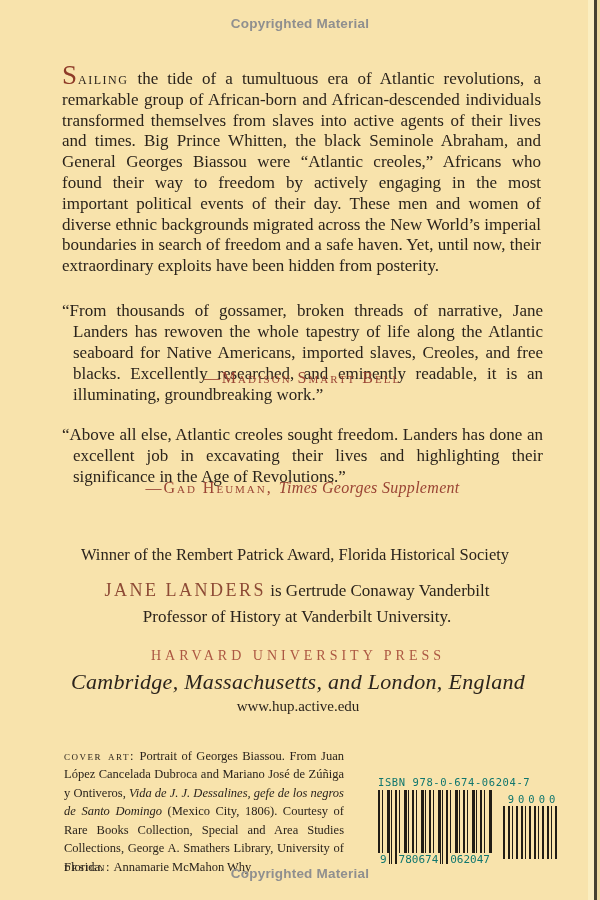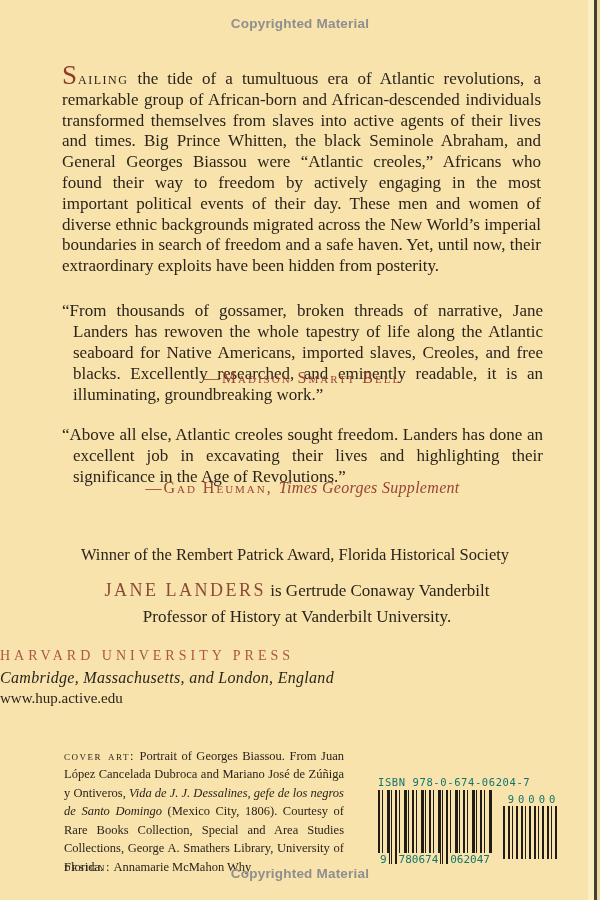--- a/index.html
+++ b/index.html
@@ -49,23 +49,23 @@
   .award-line {
     position:absolute; top:545px; left:0; right:10px; text-align:center;
     font-size:16.5px;
   }
   .author-bio {
     position:absolute; top:577px; left:74px; right:80px; text-align:center;
     font-size:17px; line-height:26px;
   }
   .author-name { color:#8d4a35; text-transform:uppercase; letter-spacing:2.5px; font-size:18px; }
 
-  .publisher { position:absolute; top:648px; left:0; right:4px; }
+  .publisher { position:absolute; top:648px; left:0; right:4px; text-align:center; }
   .publisher-name { color:#ac5742; text-transform:uppercase; letter-spacing:4px; font-size:14px; }
-  .publisher-location { font-style:italic; font-size:16px; margin-top:5px; letter-spacing:0.3px; }
+  .publisher-location { font-style:italic; font-size:22px; margin-top:5px; letter-spacing:0.3px; }
   .publisher-url { font-size:15px; margin-top:3px; }
 
   .cover-credit {
     position:absolute; top:734px; left:64px; width:280px;
     font-size:12.5px; line-height:18.6px; text-align:justify;
   }
   .credit-label { font-variant:small-caps; letter-spacing:1.5px; }
   .credit-italic { font-style:italic; }
 
   .design-credit { position:absolute; top:847px; left:64px; font-size:12.5px; }

